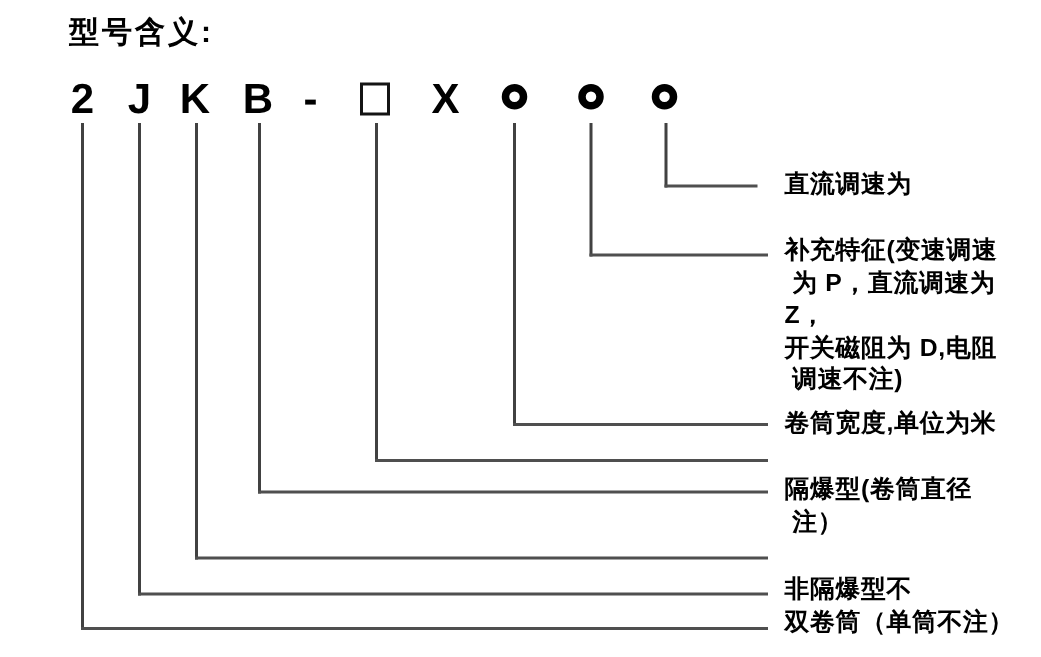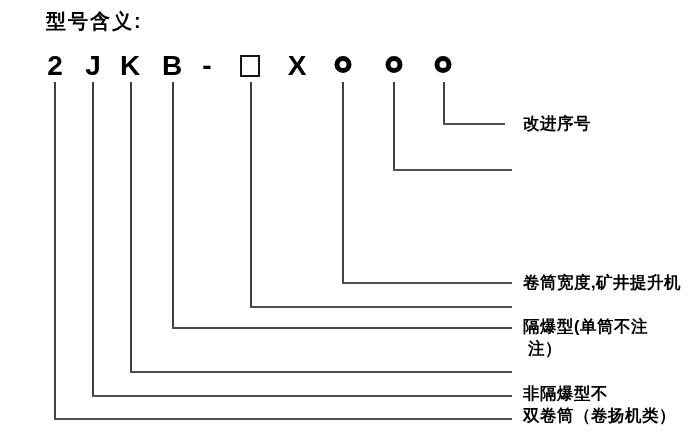--- a/index.html
+++ b/index.html
@@ -67,20 +67,24 @@
 
   <div class="vline" style="left:342px;top:82px;height:201.5px"></div>
   <div class="hline" style="left:342px;top:282px;width:170px"></div>
 
   <div class="vline" style="left:393px;top:82px;height:88.5px"></div>
   <div class="hline" style="left:393px;top:169px;width:119px"></div>
 
   <div class="vline" style="left:443px;top:82px;height:42.5px"></div>
   <div class="hline" style="left:443px;top:123px;width:62px"></div>
 
-  <div class="lbl" style="top:113px">改进序号</div>
-  <div class="lbl" style="top:272px">卷筒宽度,矿井提升机</div>
-  <div class="lbl" style="top:316px">隔爆型(单筒不注
+  <div class="lbl" style="top:113px">直流调速为</div>
+  <div class="lbl" style="top:157px">补充特征(变速调速
+ 为 P，直流调速为 Z，
+开关磁阻为 D,电阻
+ 调速不注)</div>
+  <div class="lbl" style="top:272px">卷筒宽度,单位为米</div>
+  <div class="lbl" style="top:316px">隔爆型(卷筒直径
  注）</div>
   <div class="lbl" style="top:383px">非隔爆型不</div>
-  <div class="lbl" style="top:405px">双卷筒（卷扬机类）</div>
+  <div class="lbl" style="top:405px">双卷筒（单筒不注）</div>
 
 </div>
 
 </body></html>

